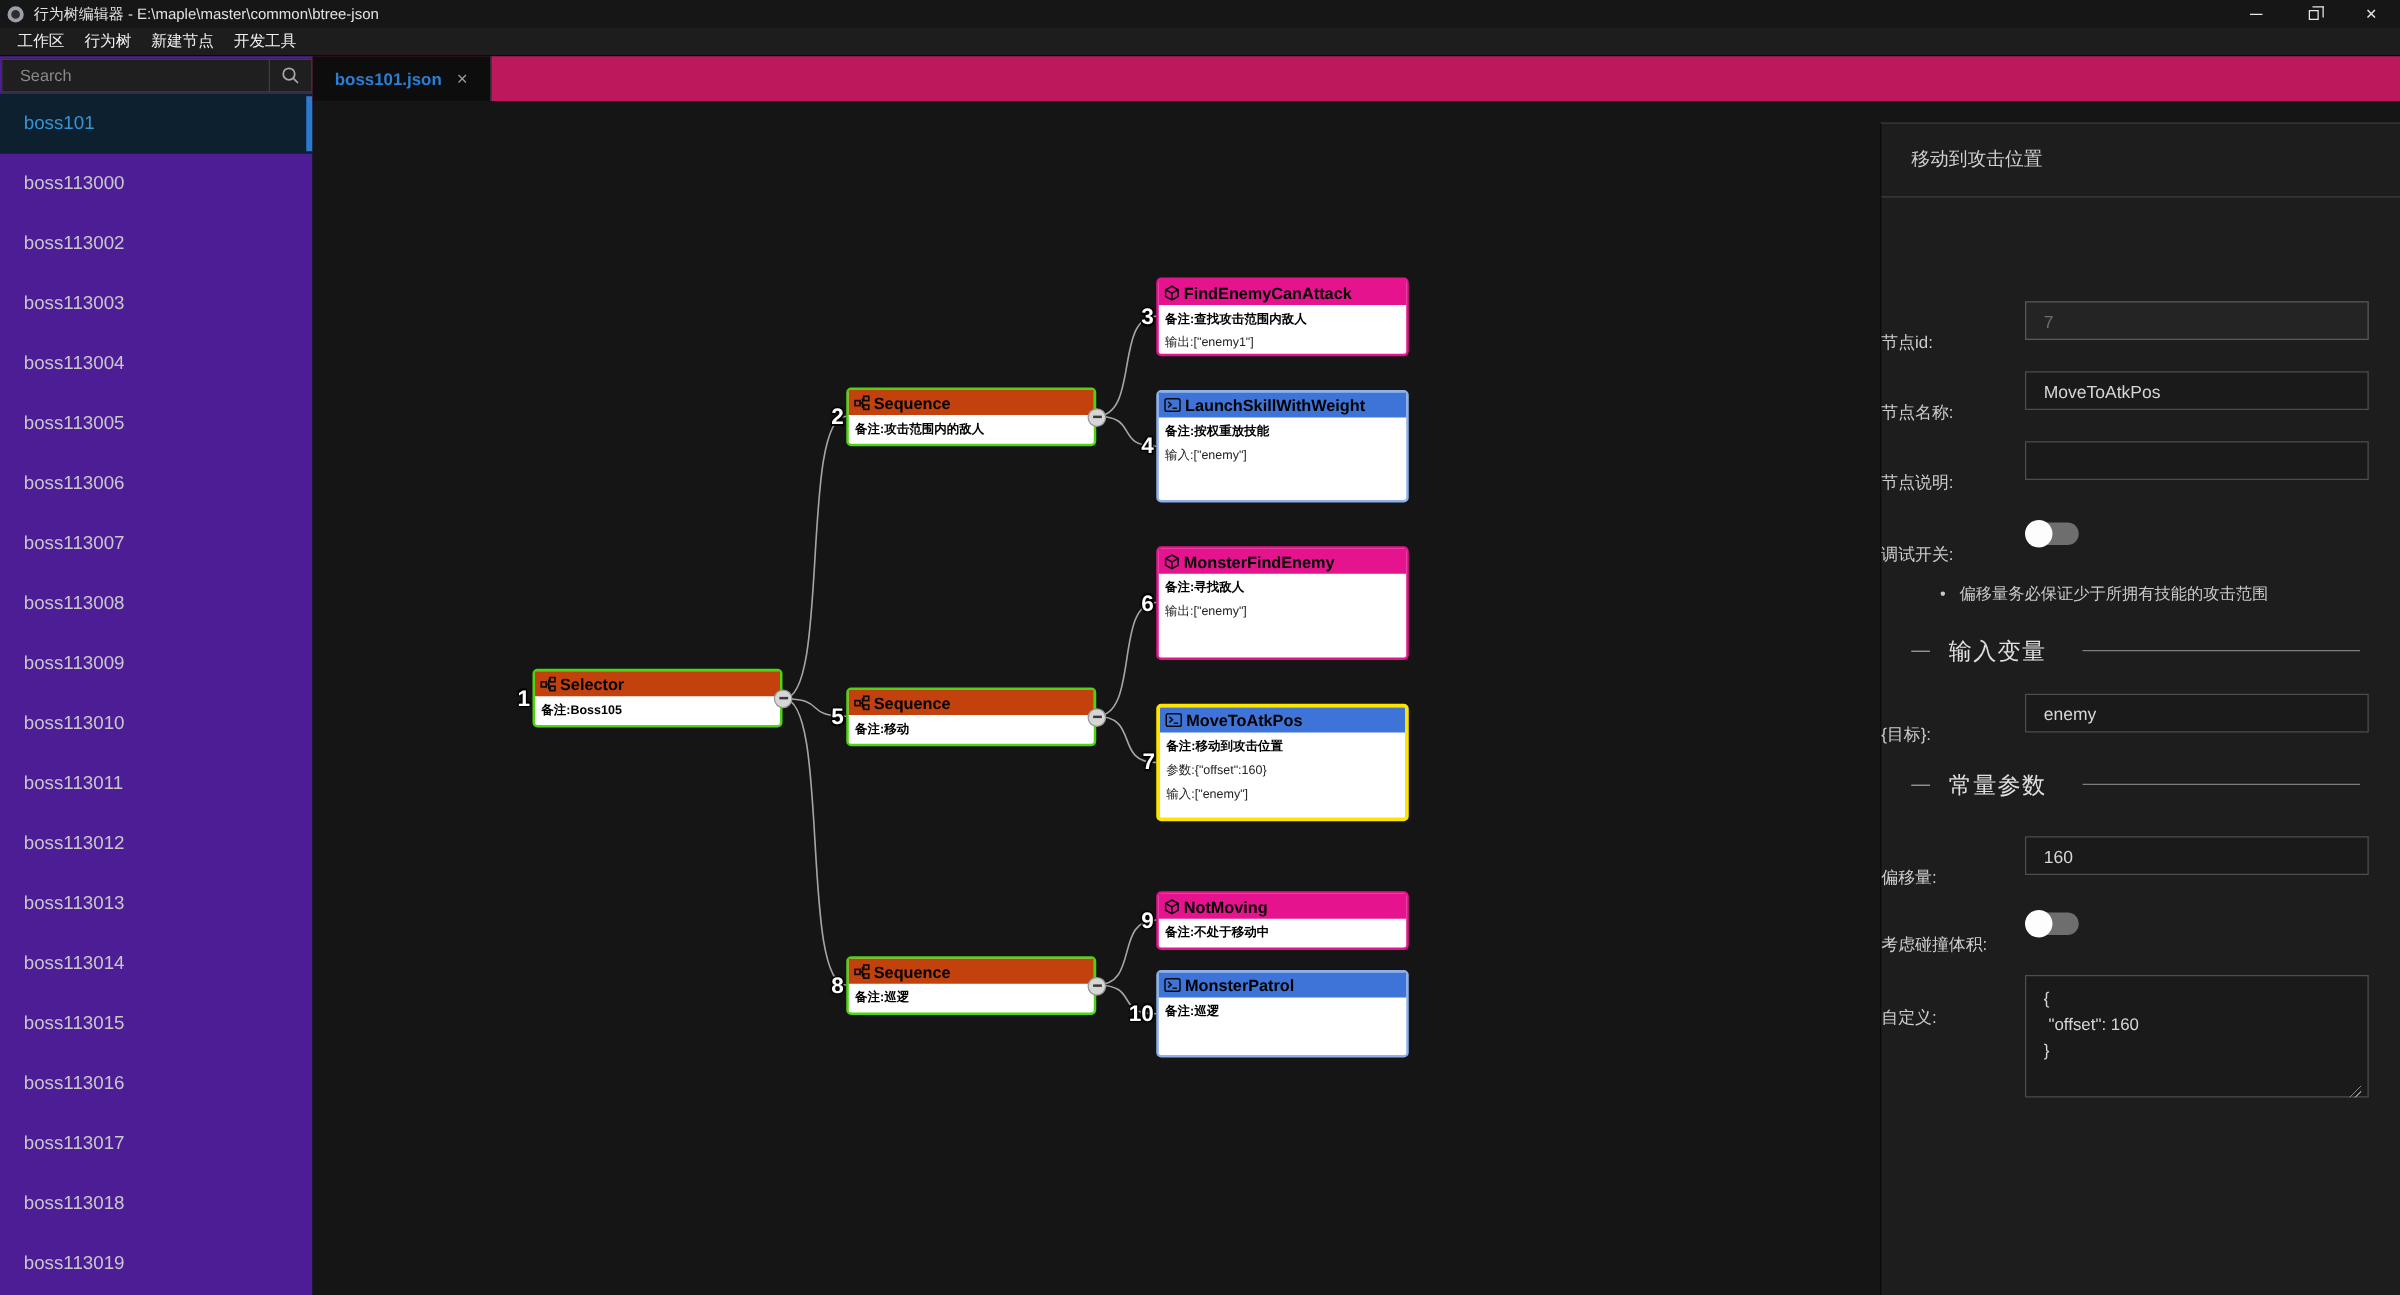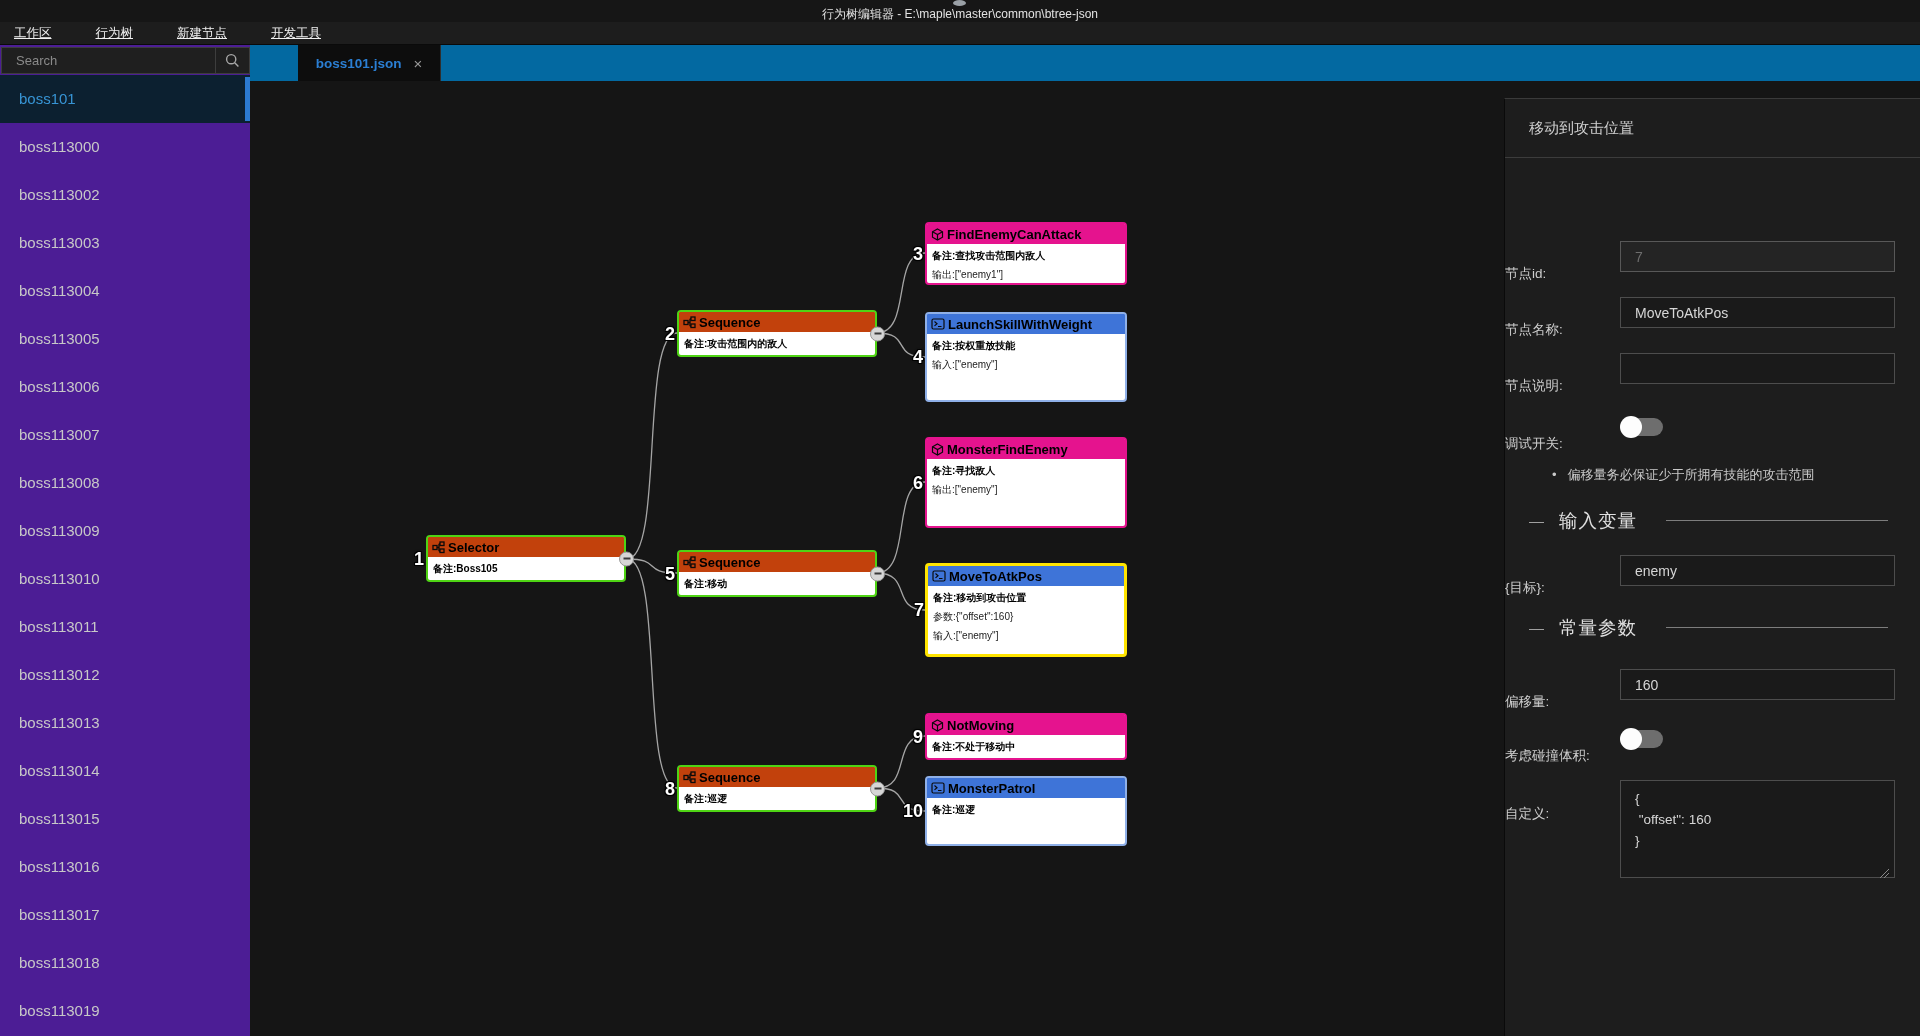--- a/index.html
+++ b/index.html
@@ -1,52 +1,52 @@
 <!DOCTYPE html>
 <html><head>
 <meta charset="utf-8">
 <style>
   * { margin:0; padding:0; box-sizing:border-box; }
   html,body { width:1920px; height:1036px; overflow:hidden; background:#151515;
     font-family:"Liberation Sans","DejaVu Sans",sans-serif; }
 
   
   .titlebar { position:absolute; left:0; top:0; width:1920px; height:22px;
-    background:#161616; display:flex; align-items:center; color:#e2e2e2; font-size:12px;flex-direction:column; }
+    background:#161616; display:flex; align-items:center; color:#e2e2e2; font-size:12px; }
   .app-icon { width:13px; height:13px; border-radius:50%; border:3px solid #9aa0a6;
     background:#2b2d31; margin:0 8px 0 6px; }
   .win-btns { margin-left:auto; display:flex; height:22px; }
   .win-btn { width:46px; height:22px; display:flex; align-items:center; justify-content:center; color:#e8e8e8; }
   .glyph-min { width:10px; height:0; border-top:1px solid #e8e8e8; display:block; }
   .glyph-restore { position:relative; width:8px; height:8px; border:1px solid #e8e8e8; display:block; margin-top:2px; }
   .glyph-restore::after { content:""; position:absolute; left:2px; top:-4px; width:8px; height:8px;
     border:1px solid #e8e8e8; border-left:none; border-bottom:none; }
   .glyph-close { font-size:15px; line-height:1; }
 
   
   .menubar { position:absolute; left:0; top:22px; width:1920px; height:23px;
     background:#1d1d1d; display:flex; align-items:center; color:#f0f0f0; font-size:12.5px; border-bottom:1px solid #0a0a0a; }
-  .menu-item { padding:0 22px; height:23px; line-height:23px;text-decoration:underline; }
+  .menu-item { padding:0 8px; height:23px; line-height:23px; }
   .menu-item:first-child { padding-left:14px; }
 
   
   .sidebar { position:absolute; left:0; top:45px; width:250px; bottom:0; background:#4c1d95; }
   .search-row { display:flex; margin:2px 0 0 1px; height:27px; }
   .search-input { flex:1; background:#1f1f1f; border:1px solid #3d3d3d; color:#cfcfcf;
     font-size:13px; padding:0 0 0 14px; outline:none; font-family:inherit; }
   .search-input::placeholder { color:#8a8a8a; }
   .search-btn { width:34px; background:#1f1f1f; border:1px solid #3d3d3d; border-left:none;
     display:flex; align-items:center; justify-content:center; }
   .boss-list { list-style:none; margin-top:1px; }
   .boss-list li { height:48px; line-height:48px; padding-left:19px; font-size:15px; color:#c8c8c8; position:relative; }
   .boss-list li.selected { background:#0c2030; color:#3794d4; }
   .boss-list li.selected::after { content:""; position:absolute; right:0; top:2px; bottom:2px; width:5px; background:#2c7ad0; }
 
   
-  .tabstrip { position:absolute; left:250px; top:45px; right:0; height:36px; background:#0369a1; display:flex;padding-left:48px; }
+  .tabstrip { position:absolute; left:250px; top:45px; right:0; height:36px; background:#be185d; display:flex; }
   .tab { width:143px; height:36px; background:#0d0d0d; border-right:1px solid #2e2e2e;
     display:flex; align-items:center; justify-content:center; gap:12px; }
   .tab-label { color:#2b7fd4; font-size:13.5px; font-weight:600; }
   .tab-close { color:#9a9a9a; font-size:15px; }
 
   
   .canvas { position:absolute; left:250px; top:81px; right:0; bottom:0; background:#151515; }
   .edges { position:absolute; left:0; top:0; }
 
   .node { position:absolute; background:#fff; border-radius:4px; }

